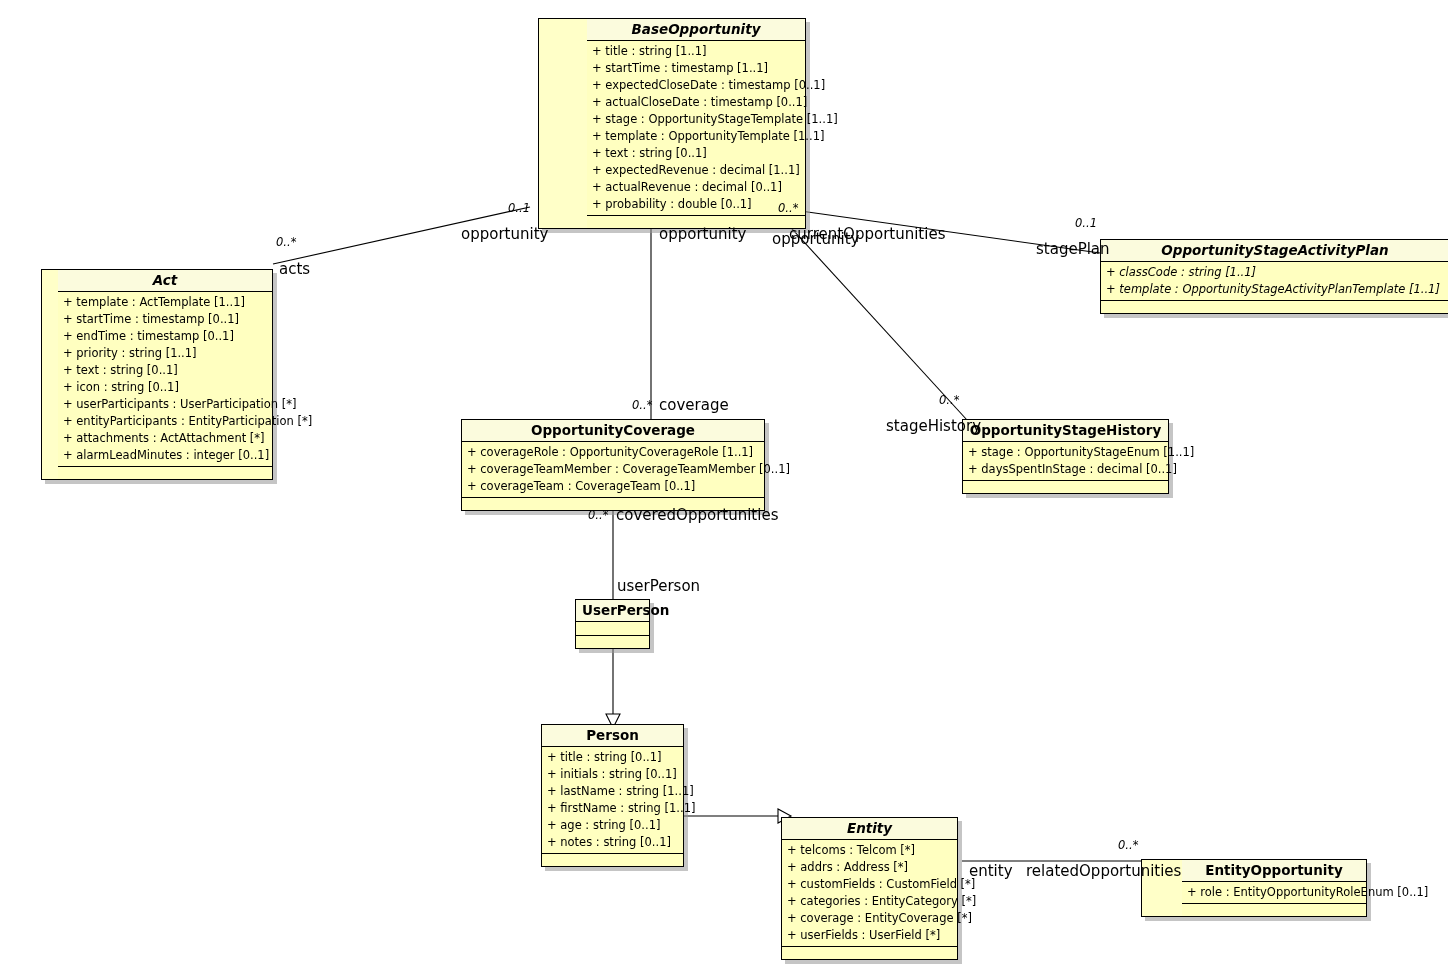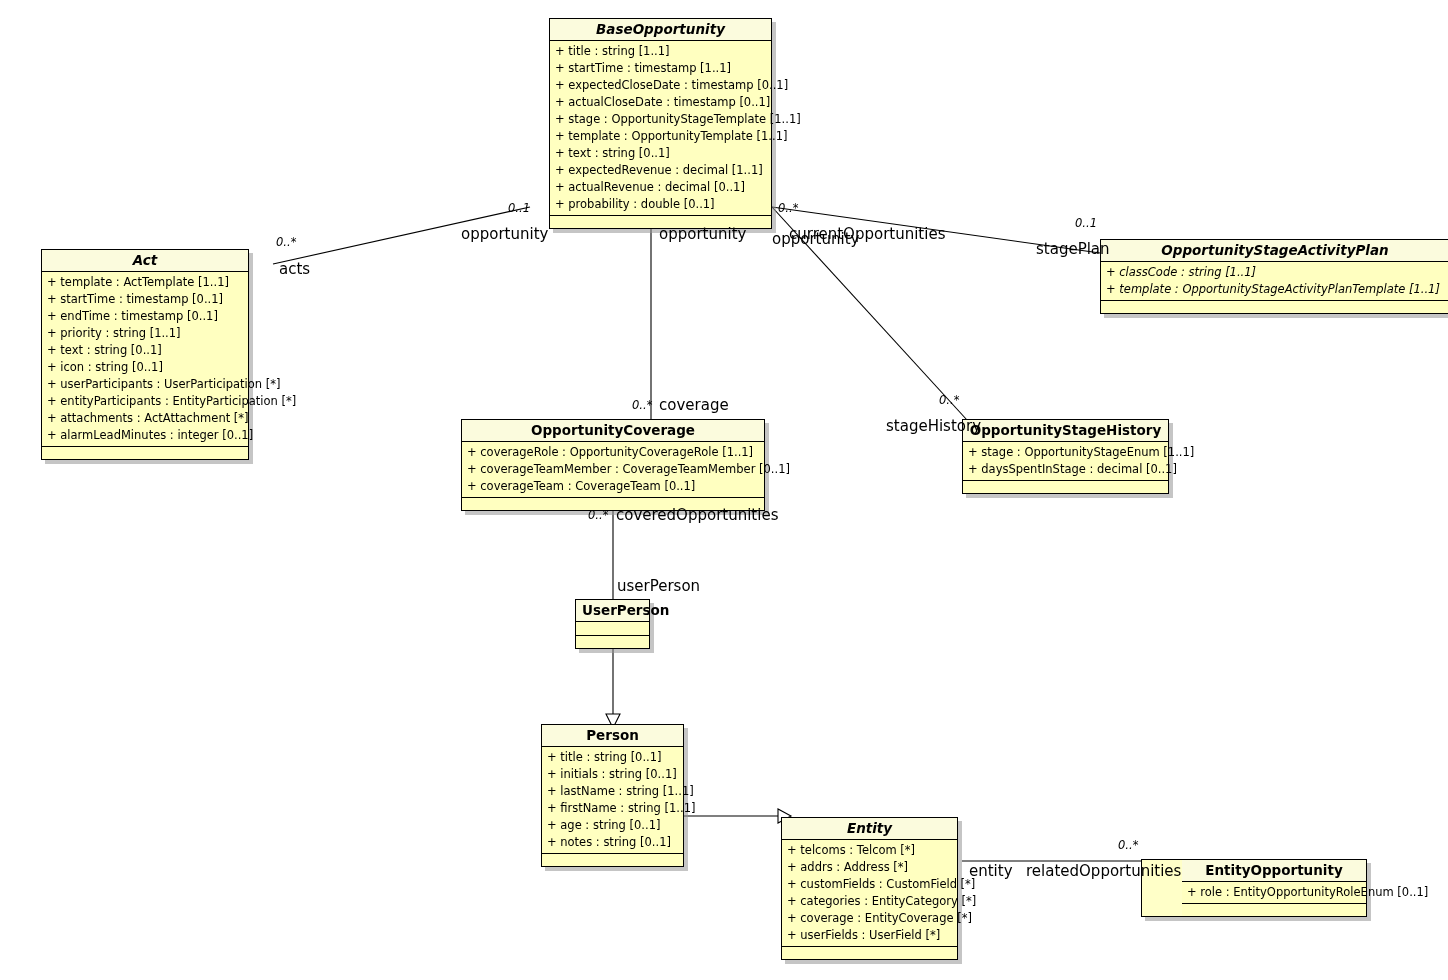--- a/index.html
+++ b/index.html
@@ -104,38 +104,38 @@
 
     <line x1="613" y1="644" x2="613" y2="714"></line>
     <polygon class="hollow" points="606,714 620,714 613,728"></polygon>
 
     <line x1="684" y1="816" x2="778" y2="816"></line>
     <polygon class="hollow" points="778,809 778,823 791,816"></polygon>
 
     <line x1="962" y1="861" x2="1141" y2="861"></line>
   </svg>
 
-  <div class="uml-class" style="left:549px; top:18px; width:223px;">
+  <div class="uml-class" style="left:538px; top:18px; width:268px;padding-left:48px;">
     <div class="uml-header abstract">BaseOpportunity</div>
     <div class="uml-attrs">
       <div class="uml-attr">+ title : string [1..1]</div>
       <div class="uml-attr">+ startTime : timestamp [1..1]</div>
       <div class="uml-attr">+ expectedCloseDate : timestamp [0..1]</div>
       <div class="uml-attr">+ actualCloseDate : timestamp [0..1]</div>
       <div class="uml-attr">+ stage : OpportunityStageTemplate [1..1]</div>
       <div class="uml-attr">+ template : OpportunityTemplate [1..1]</div>
       <div class="uml-attr">+ text : string [0..1]</div>
       <div class="uml-attr">+ expectedRevenue : decimal [1..1]</div>
       <div class="uml-attr">+ actualRevenue : decimal [0..1]</div>
       <div class="uml-attr">+ probability : double [0..1]</div>
     </div>
     <div class="uml-ops"></div>
   </div>
 
-  <div class="uml-class" style="left:41px; top:249px; width:208px;">
+  <div class="uml-class" style="left:41px; top:269px; width:232px;padding-left:16px;">
     <div class="uml-header abstract">Act</div>
     <div class="uml-attrs">
       <div class="uml-attr">+ template : ActTemplate [1..1]</div>
       <div class="uml-attr">+ startTime : timestamp [0..1]</div>
       <div class="uml-attr">+ endTime : timestamp [0..1]</div>
       <div class="uml-attr">+ priority : string [1..1]</div>
       <div class="uml-attr">+ text : string [0..1]</div>
       <div class="uml-attr">+ icon : string [0..1]</div>
       <div class="uml-attr">+ userParticipants : UserParticipation [*]</div>
       <div class="uml-attr">+ entityParticipants : EntityParticipation [*]</div>

